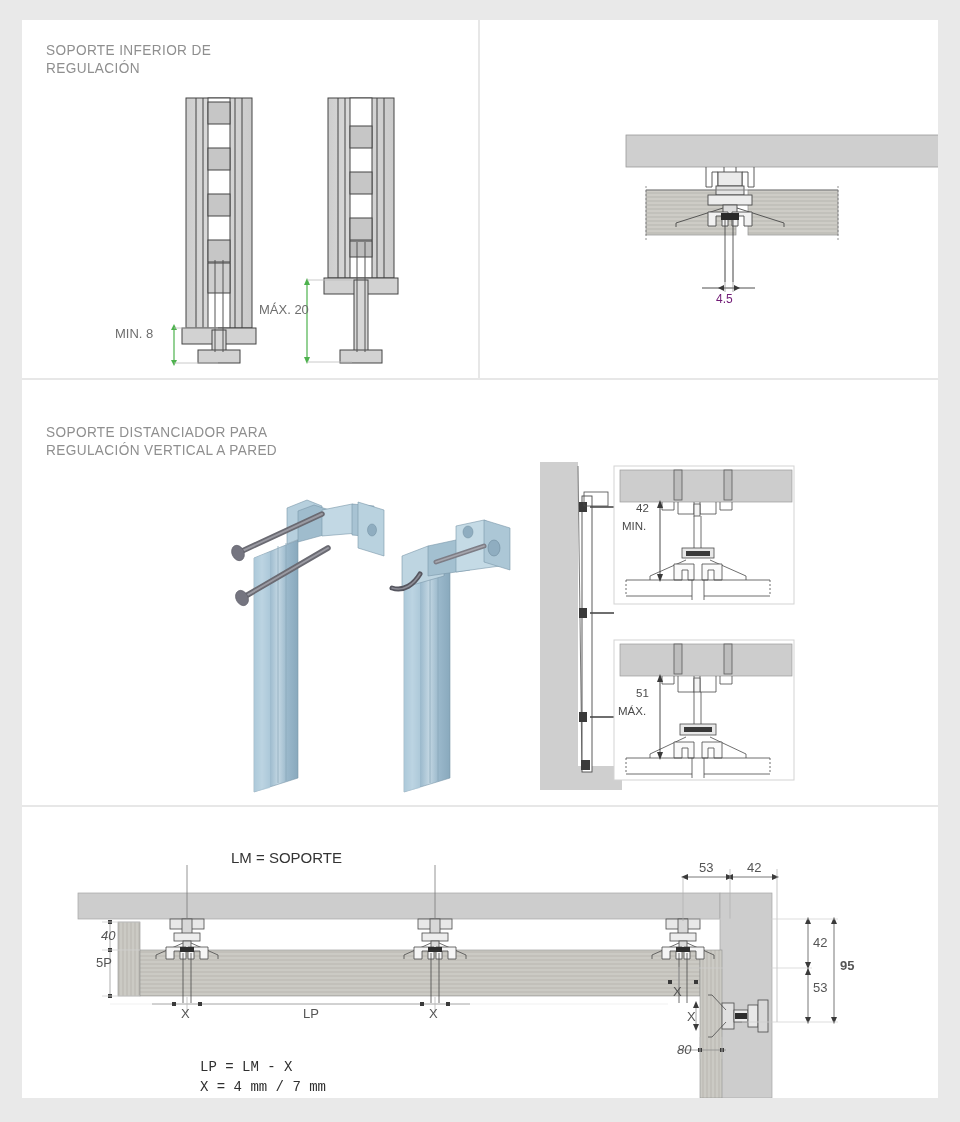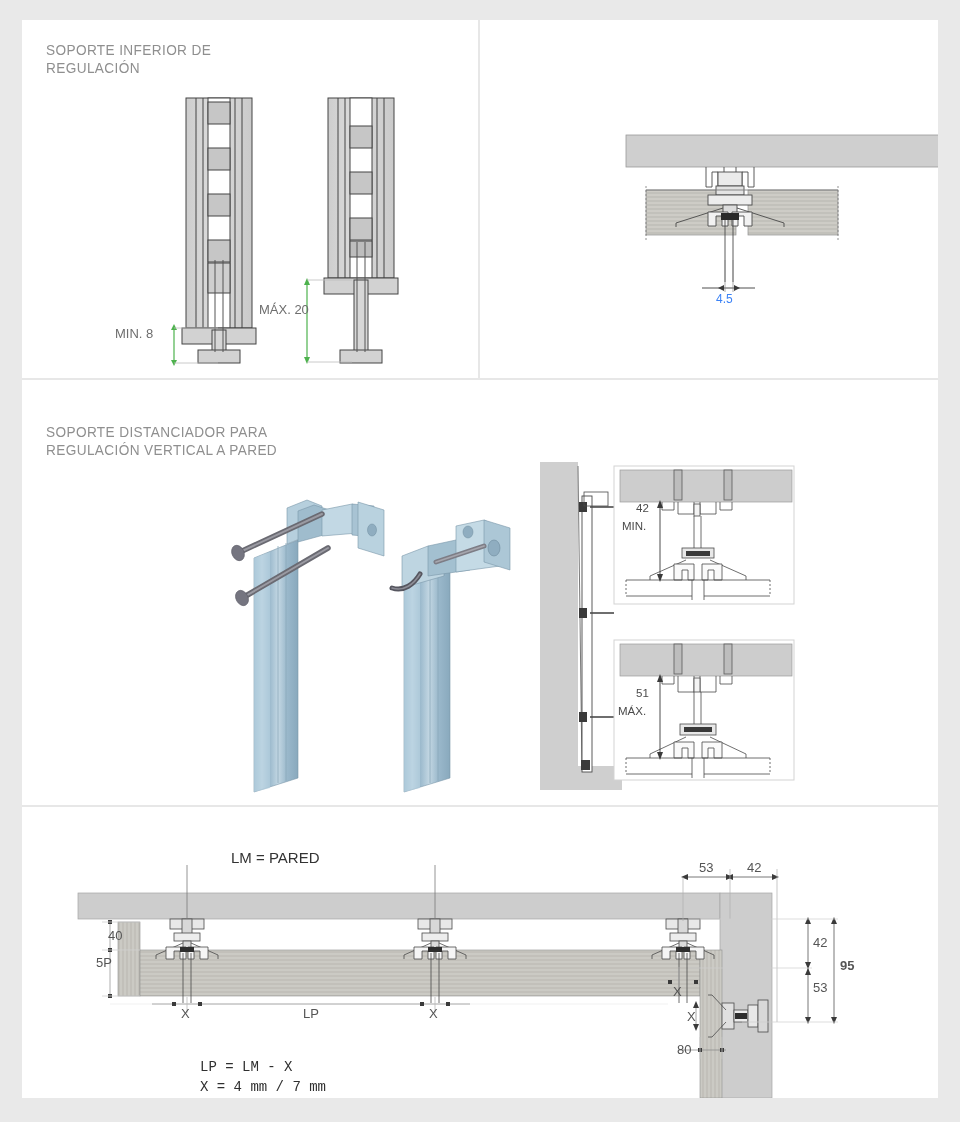--- a/index.html
+++ b/index.html
@@ -44,21 +44,21 @@
     white-space: pre-line;
     font-family: "Liberation Sans Narrow", "Liberation Sans", sans-serif;
   }
   .dimtext {
     position: absolute;
     color: #6e6e6e;
     font-size: 13px;
     white-space: nowrap;
     font-family: "Liberation Sans Narrow", "Liberation Sans", sans-serif;
   }
-  .dimtext.sm { font-size: 10.5px; color: #3b82f6; }
+  .dimtext.sm { font-size: 10.5px; color: #701a75; }
   .dimtext.xs { font-size: 13px; color: #555; text-align: center; }
   .dimtext.md { font-size: 11.5px; color: #4a4a4a; }
   .formula {
     position: absolute;
     color: #2f2f2f;
     font-size: 14px;
     line-height: 1.45;
     white-space: pre-line;
     font-family: Liberation Mono, monospace;
   }
@@ -507,38 +507,38 @@
           <path d="M783,210 L786,217 L789,210" fill="#3a3a3a" stroke="none"></path>
           <line x1="812" y1="112" x2="812" y2="215"></line>
           <path d="M809,117 L812,110 L815,117" fill="#3a3a3a" stroke="none"></path>
           <path d="M809,210 L812,217 L815,210" fill="#3a3a3a" stroke="none"></path>
           <line x1="666" y1="112" x2="816" y2="112" stroke="#cfcfcf" stroke-width="0.7"></line>
           <line x1="666" y1="161" x2="790" y2="161" stroke="#cfcfcf" stroke-width="0.7"></line>
           <line x1="720" y1="215" x2="816" y2="215" stroke="#cfcfcf" stroke-width="0.7"></line>
         </g>
       </svg>
 
-      <div class="dimtext" style="left:209px; top:42px; font-size:15px; color:#333;">LM = PARED</div>
-
-      <div class="dimtext xs" style="left:86px; top:121px;">40</div>
+      <div class="dimtext" style="left:209px; top:42px; font-size:15px; color:#333;">LM = SOPORTE</div>
+
+      <div class="dimtext xs" style="left:79px; top:121px;font-style:italic;">40</div>
       <div class="dimtext xs" style="left:74px; top:148px;">5P</div>
 
       <div class="dimtext xs" style="left:159px; top:199px;">X</div>
       <div class="dimtext xs" style="left:281px; top:199px;">LP</div>
       <div class="dimtext xs" style="left:407px; top:199px;">X</div>
       <div class="dimtext xs" style="left:651px; top:177px;">X</div>
       <div class="dimtext xs" style="left:665px; top:202px;">X</div>
 
       <div class="dimtext xs" style="left:677px; top:53px;">53</div>
       <div class="dimtext xs" style="left:725px; top:53px;">42</div>
 
       <div class="dimtext xs" style="left:791px; top:128px;">42</div>
       <div class="dimtext xs" style="left:791px; top:173px;">53</div>
       <div class="dimtext xs" style="left:818px; top:151px;font-weight:bold;">95</div>
 
-      <div class="dimtext xs" style="left:655px; top:235px;">80</div>
+      <div class="dimtext xs" style="left:655px; top:235px;font-style:italic;">80</div>
 
       <div class="formula" style="left:178px; top:250px;">LP = LM - X
 X = 4 mm / 7 mm</div>
     </div>
 
   </div>
 </div>
 
 </body></html>

